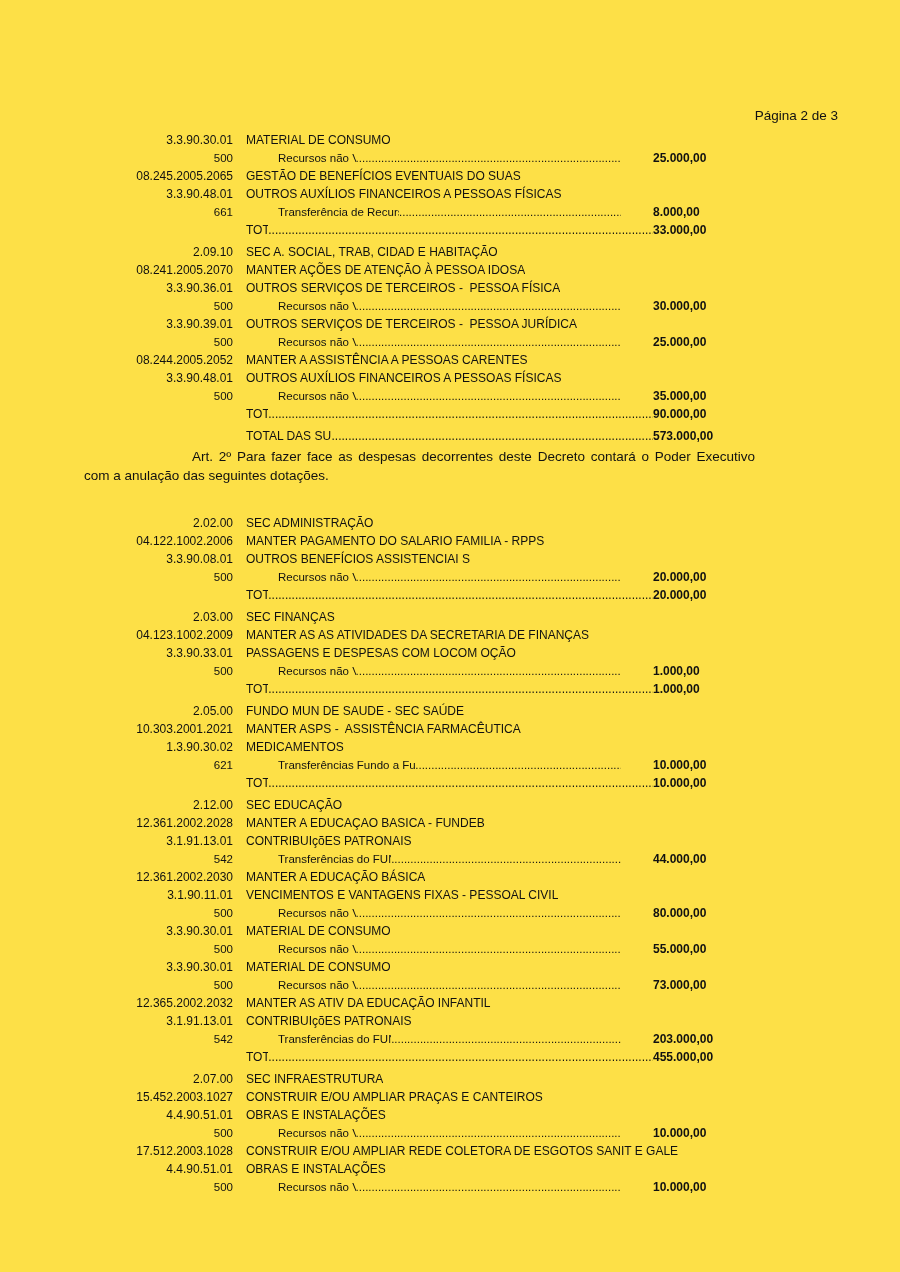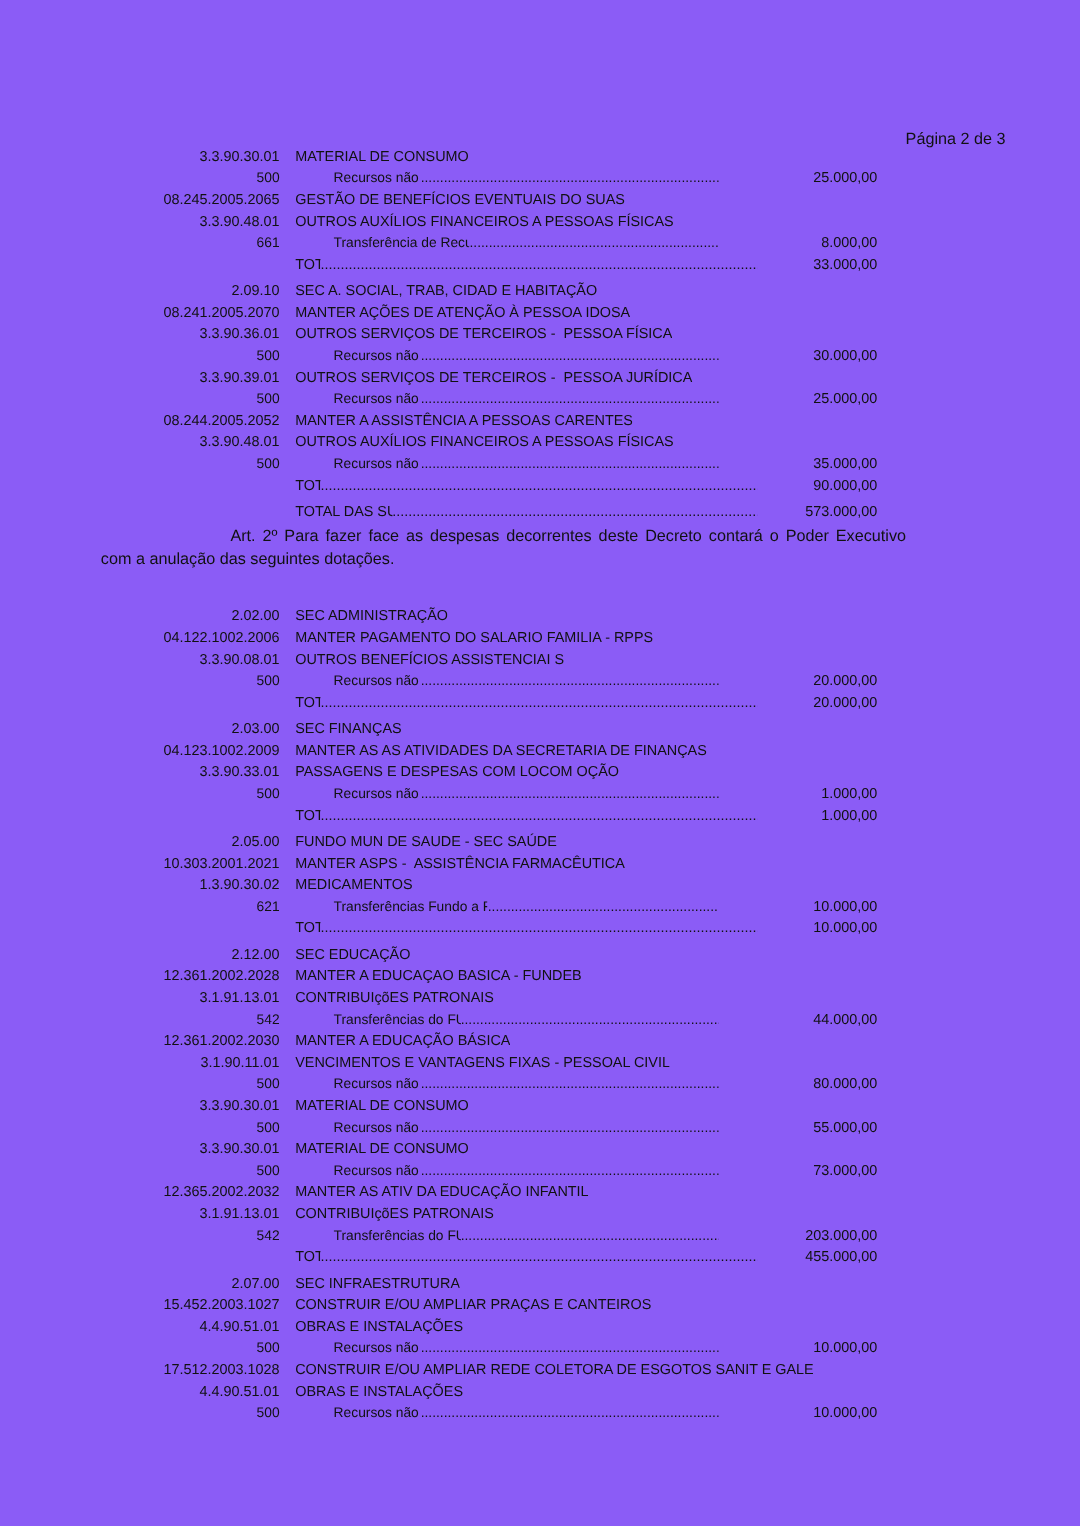--- a/index.html
+++ b/index.html
@@ -3,37 +3,37 @@
 <meta charset="utf-8">
 <style>
   html,body{margin:0;padding:0;}
   body{
     width:900px;height:1272px;
     background:#ffffff;
     font-family:"Liberation Sans","DejaVu Sans",sans-serif;
     color:#111111;
     -webkit-font-smoothing:antialiased;
   }
-  .page{position:relative;width:900px;height:1272px;background:#8b5cf6;overflow:hidden;}
+  .page{position:relative;width:900px;height:1272px;background:#fde047;overflow:hidden;}
   .page-label{
     position:absolute;top:107px;right:62px;
     font-size:13.5px;line-height:17px;color:#111;
   }
-  .doc{position:absolute;top:121px;left:0;width:820px;}
+  .doc{position:absolute;top:131px;left:0;width:820px;}
   .row{
     display:flex;align-items:baseline;
     height:18px;line-height:18px;font-size:12px;
   }
   .row.gap-above{margin-top:4px;}
   .row .code{flex:0 0 233px;text-align:right;white-space:pre;}
   .row .desc{flex:1 1 auto;display:flex;align-items:baseline;margin-left:13px;overflow:hidden;min-width:0;}
   .row .desc-text{white-space:pre;flex:0 1 auto;overflow:hidden;}
   .row .dots{flex:1 1 auto;overflow:hidden;white-space:nowrap;min-width:0;}
   .row .dots::after{content:"..................................................................................................................................................................................................................";}
-  .row .amount{flex:0 0 100px;text-align:right;margin-right:89px;white-space:pre;}
+  .row .amount{flex:0 0 100px;margin-right:67px;white-space:pre;font-weight:bold;}
   .row.type-resource{font-size:11.5px;gap:32px;}
   .row.type-resource .amount{font-size:12px;}
   .article{
     margin:2px 65px 29px 84px;
     text-align:justify;text-indent:108px;
     font-size:13.5px;line-height:19px;color:#111;
   }
 </style>
 </head>
 <body>

